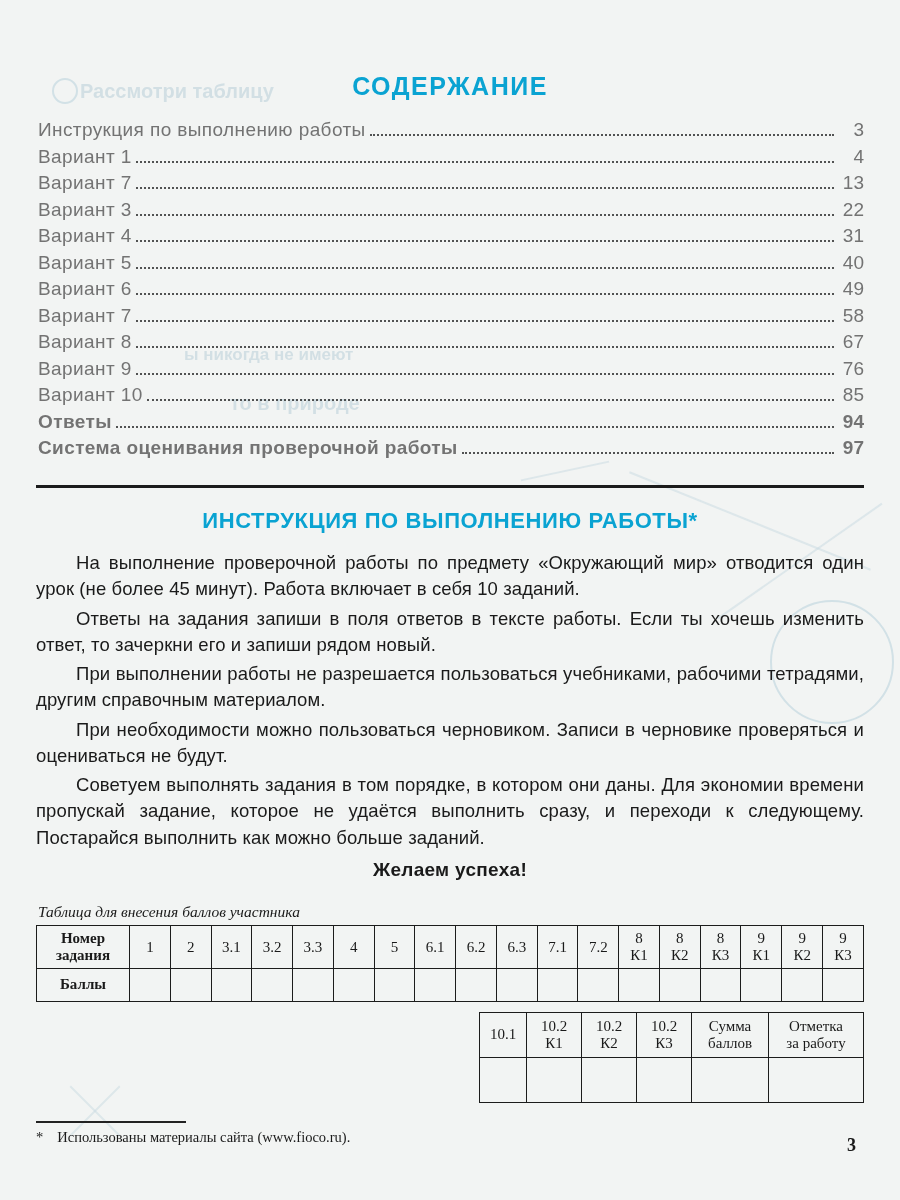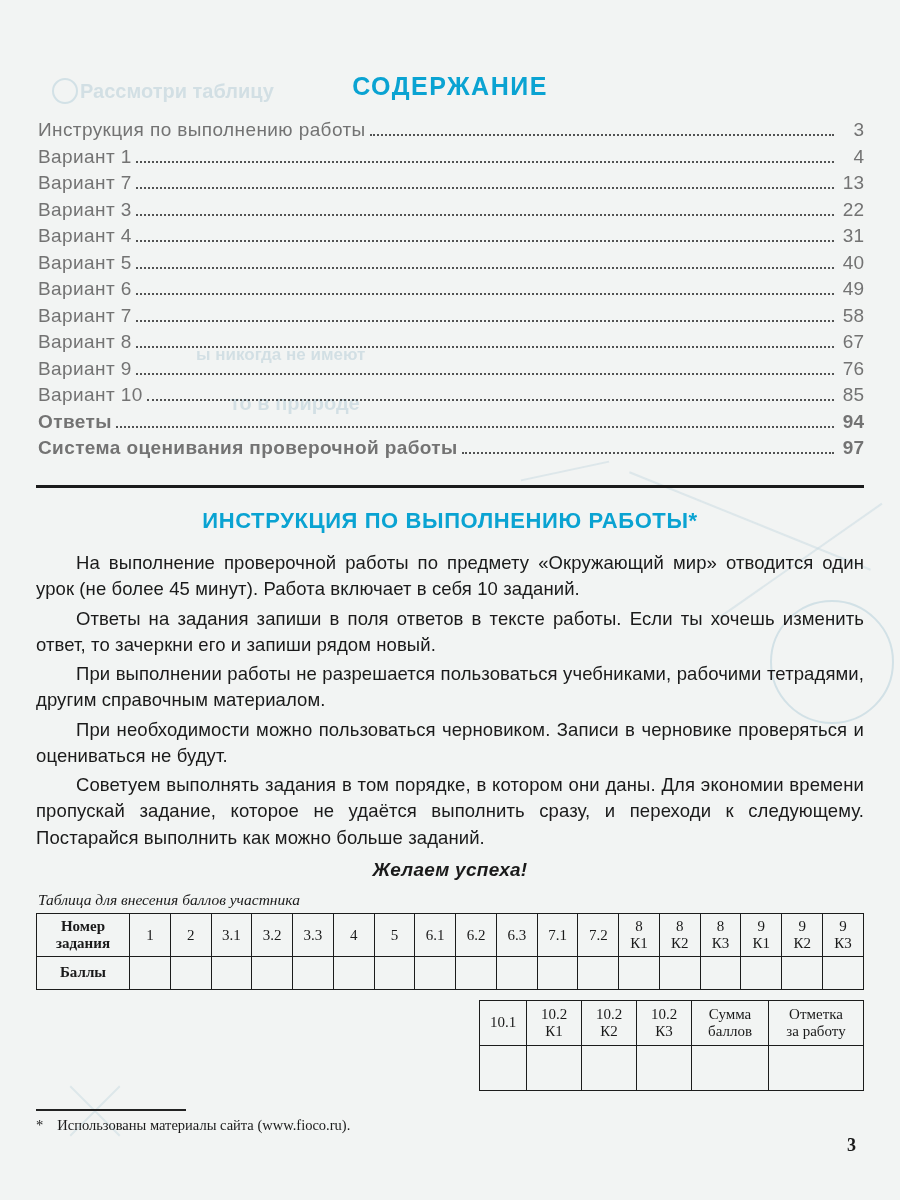--- a/index.html
+++ b/index.html
@@ -110,24 +110,23 @@
   .para {
     font-size: 18.5px;
     line-height: 1.42;
     text-align: justify;
     text-indent: 40px;
     margin: 0 0 3px 0;
     letter-spacing: 0.1px;
   }
   .wish {
     text-align: center;
-    font-style: italic;
     font-weight: bold;
     font-size: 19px;
-    margin: 8px 0 10px 0;
+    margin: 8px 0 22px 0;
     letter-spacing: 0.3px;
   }
   .table-caption {
     font-family: "Liberation Serif", serif;
     font-style: italic;
     font-size: 15.5px;
     margin: 0 0 4px 2px;
   }
   table.scoretable {
     border-collapse: collapse;
@@ -202,21 +201,21 @@
     font-weight: bold;
     z-index: 3;
   }
 </style>
 </head>
 <body>
 
 <div class="bg-artifacts">
   <div class="ghost-circle" style="left:52px; top:78px; width:22px; height:22px;"></div>
   <div class="ghost" style="left:80px; top:80px; font-size:20px;">Рассмотри таблицу</div>
-  <div class="ghost" style="left:196px; top:345px; font-size:17px;">ы никогда не имеют</div>
+  <div class="ghost" style="left:184px; top:345px; font-size:17px;">ы никогда не имеют</div>
   <div class="ghost" style="left:230px; top:392px; font-size:20px;">то в природе</div>
   <div class="ghost-line" style="left:520px; top:470px; width:90px; height:2px; transform:rotate(-12deg);"></div>
   <div class="ghost-line" style="left:620px; top:520px; width:260px; height:2px; transform:rotate(22deg);"></div>
   <div class="ghost-line" style="left:700px; top:560px; width:200px; height:2px; transform:rotate(-35deg);"></div>
   <div class="ghost-line" style="left:60px; top:1110px; width:70px; height:2px; transform:rotate(45deg);"></div>
   <div class="ghost-line" style="left:60px; top:1110px; width:70px; height:2px; transform:rotate(-45deg);"></div>
   <div class="ghost-circle" style="left:770px; top:600px; width:120px; height:120px;"></div>
 </div>
 
 <div class="page">

